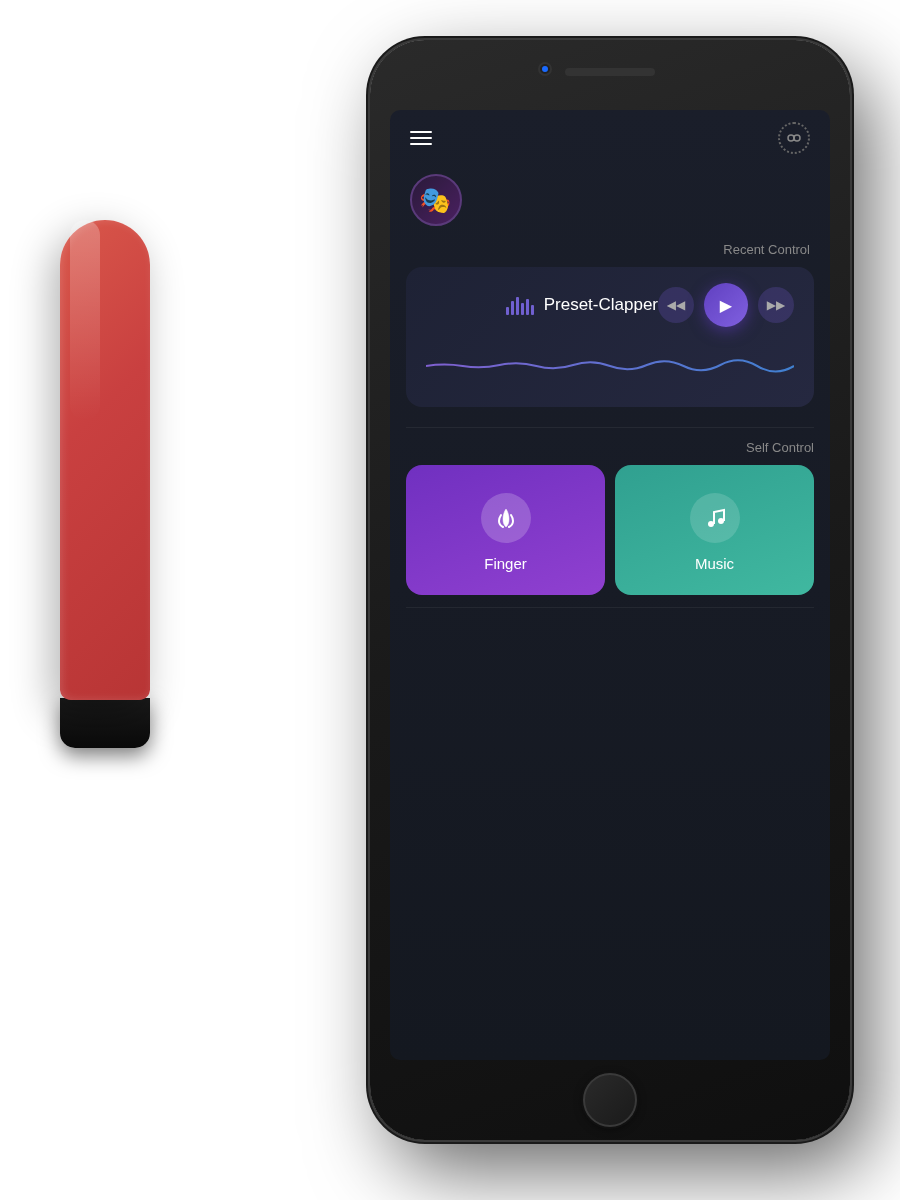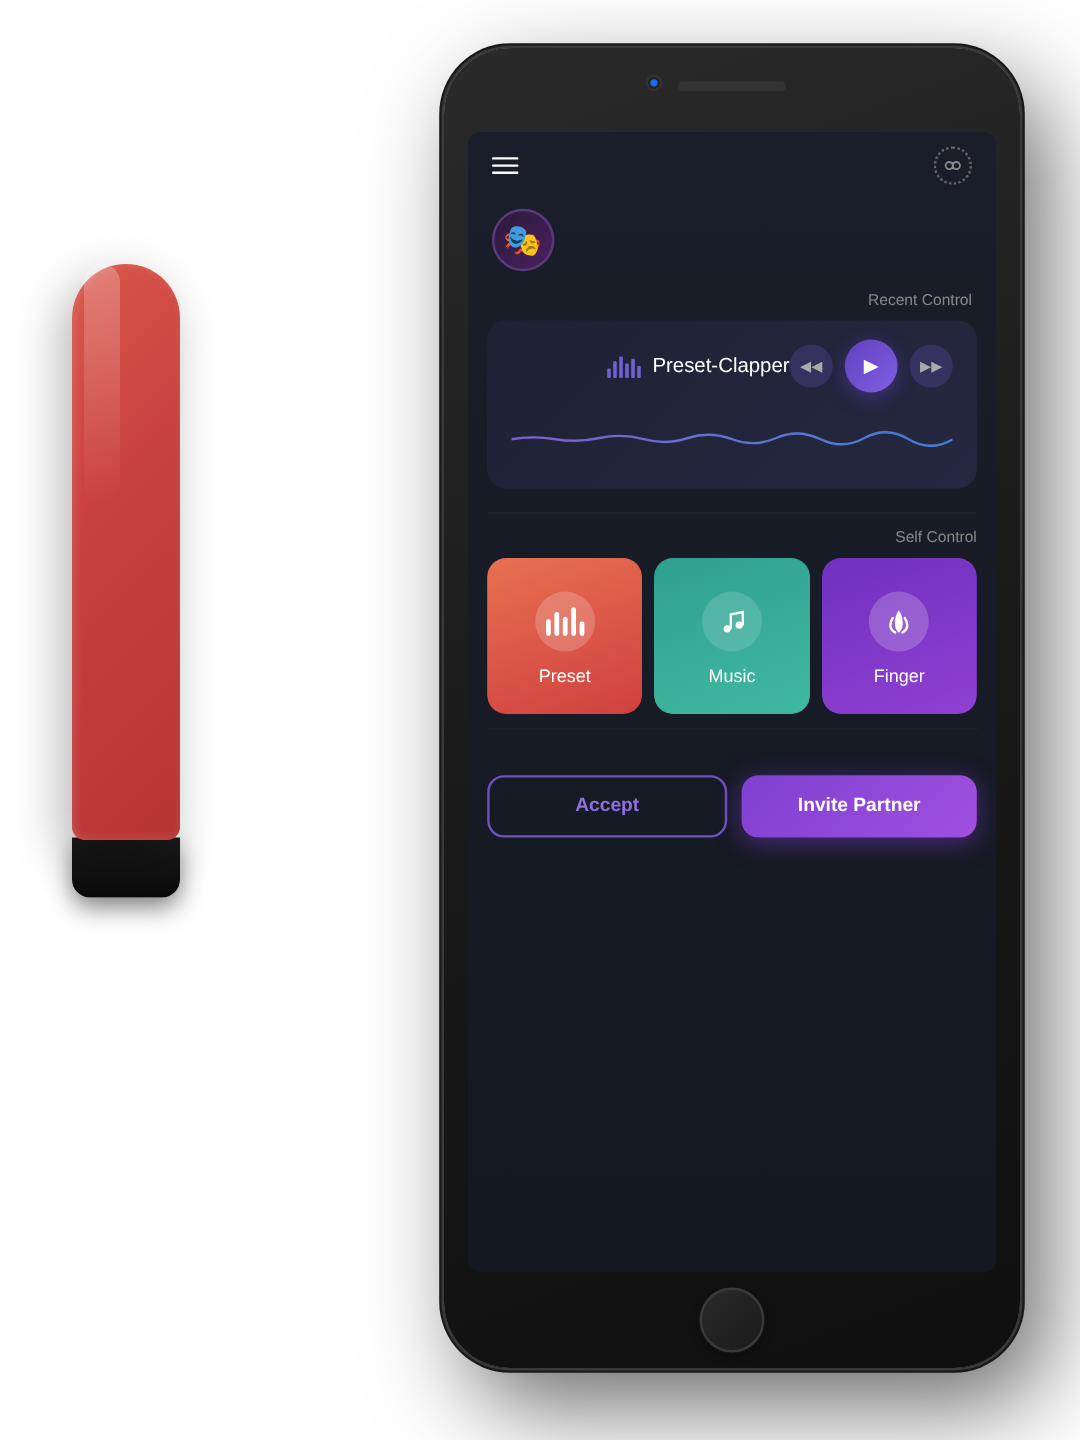--- a/index.html
+++ b/index.html
@@ -537,65 +537,49 @@
             </svg>
           </div>
         </div>
 
         <div class="screen-divider"></div>
 
         <div class="self-control-section">
           <div class="section-label" style="padding:0 0 0;">Self Control</div>
           <div class="self-control-grid">
 
-            <div class="control-card preset">
+
+            <div class="control-card finger">
               <div class="control-card-icon">
-                <div class="preset-bars">
-                  <span style="height:14px"></span>
-                  <span style="height:20px"></span>
-                  <span style="height:16px"></span>
-                  <span style="height:24px"></span>
-                  <span style="height:12px"></span>
-                </div>
+                <svg width="26" height="26" viewBox="0 0 26 26" fill="none">
+                  <path d="M13 4 C13 4 10 8 10 14 C10 18 11 20 13 22 C15 20 16 18 16 14 C16 8 13 4 13 4Z" fill="white" stroke="white" stroke-width="0.5"></path>
+                  <path d="M8 10 C8 10 6 13 6 16 C6 19 8 21 10 22" stroke="white" stroke-width="2" fill="none" stroke-linecap="round"></path>
+                  <path d="M18 10 C18 10 20 13 20 16 C20 19 18 21 16 22" stroke="white" stroke-width="2" fill="none" stroke-linecap="round"></path>
+                </svg>
               </div>
-              <span class="control-card-label">Preset</span>
+              <span class="control-card-label">Finger</span>
             </div>
 
             <div class="control-card music">
               <div class="control-card-icon">
                 <svg width="26" height="26" viewBox="0 0 26 26" fill="none">
                   <circle cx="9" cy="19" r="3" fill="white"></circle>
                   <circle cx="19" cy="16" r="3" fill="white"></circle>
                   <path d="M12 19 L12 7 L22 5 L22 16" stroke="white" stroke-width="2" fill="none"></path>
                 </svg>
               </div>
               <span class="control-card-label">Music</span>
             </div>
 
-            <div class="control-card finger">
-              <div class="control-card-icon">
-                <svg width="26" height="26" viewBox="0 0 26 26" fill="none">
-                  <path d="M13 4 C13 4 10 8 10 14 C10 18 11 20 13 22 C15 20 16 18 16 14 C16 8 13 4 13 4Z" fill="white" stroke="white" stroke-width="0.5"></path>
-                  <path d="M8 10 C8 10 6 13 6 16 C6 19 8 21 10 22" stroke="white" stroke-width="2" fill="none" stroke-linecap="round"></path>
-                  <path d="M18 10 C18 10 20 13 20 16 C20 19 18 21 16 22" stroke="white" stroke-width="2" fill="none" stroke-linecap="round"></path>
-                </svg>
-              </div>
-              <span class="control-card-label">Finger</span>
-            </div>
-
           </div>
         </div>
 
         <div class="screen-divider"></div>
 
 
-        <div class="bottom-buttons">
-          <button class="accept-btn">Accept</button>
-          <button class="invite-btn">Invite Partner</button>
-        </div>
 
       </div>
 
       <div class="phone-bottom">
         <div class="home-button"></div>
       </div>
 
     </div>
   </div>
 

